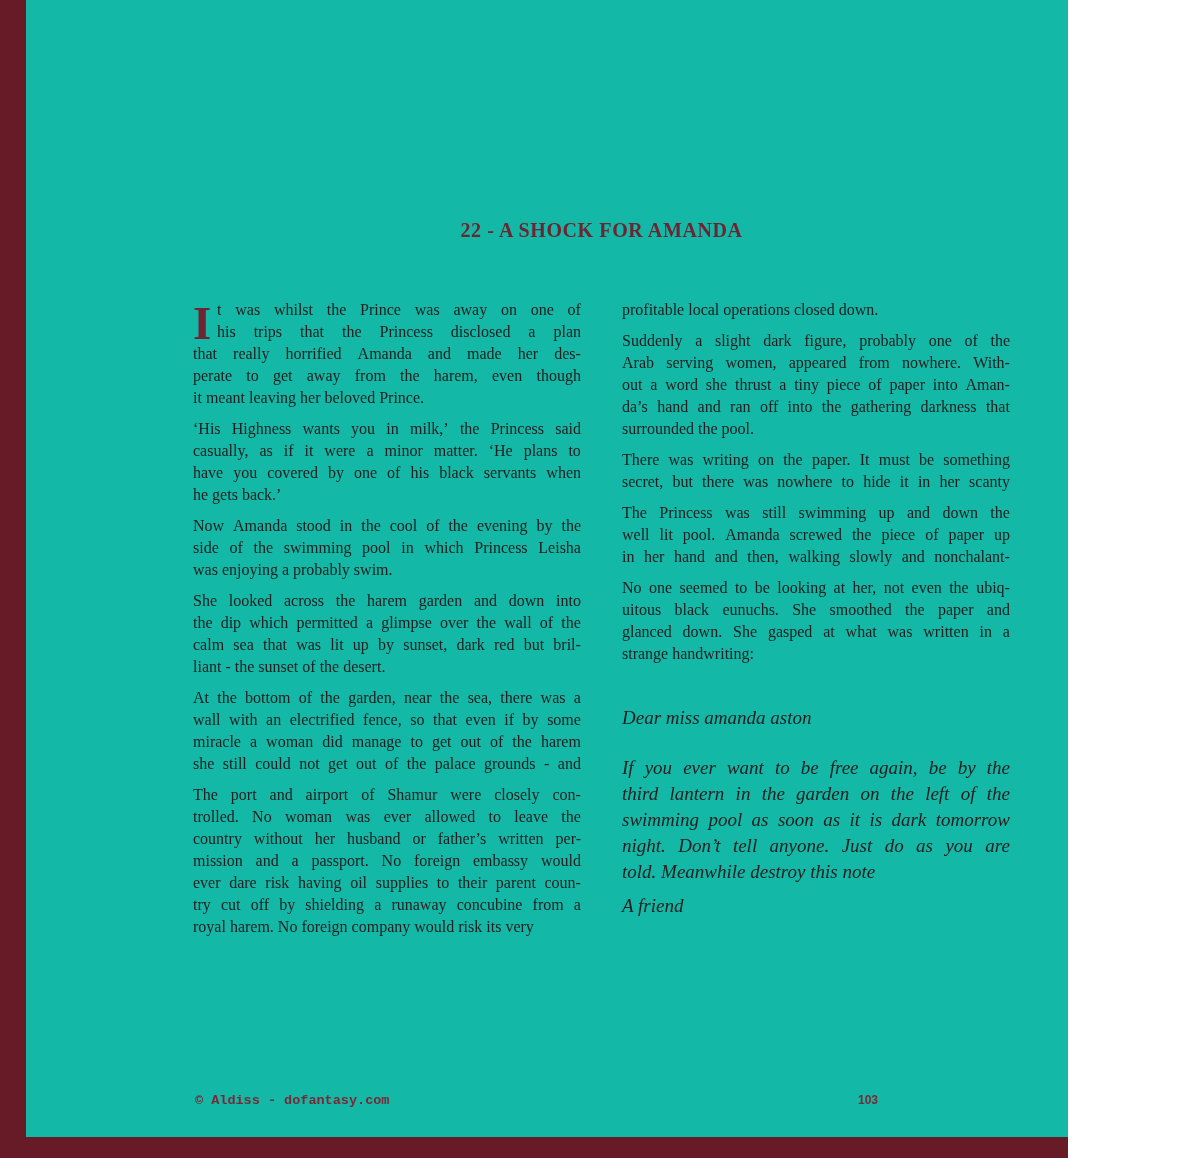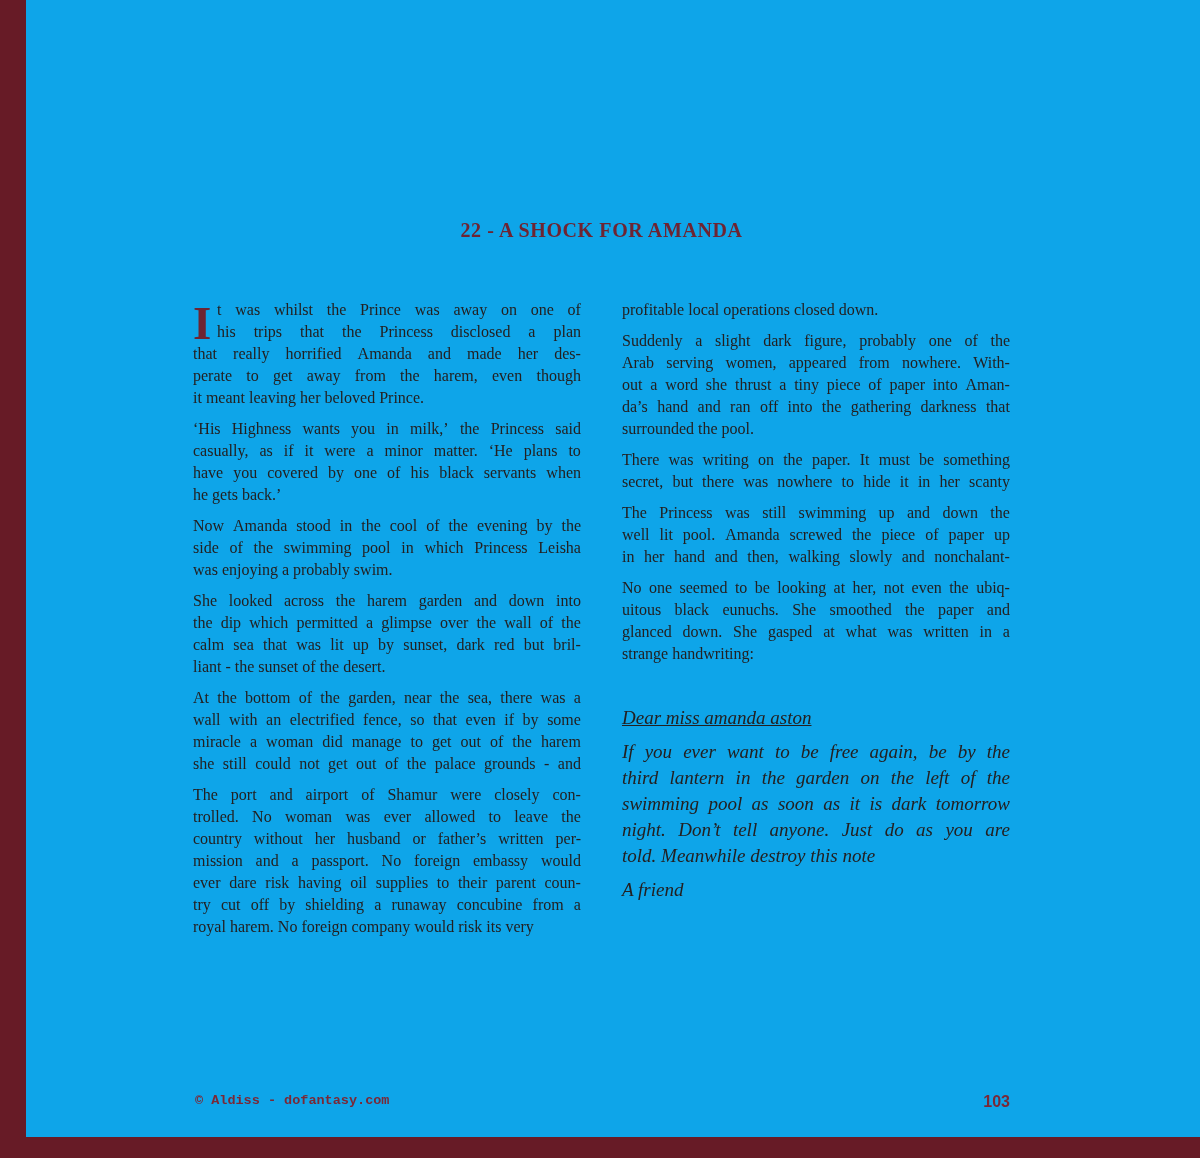--- a/index.html
+++ b/index.html
@@ -1,19 +1,19 @@
 <!DOCTYPE html>
 <html><head>
 <meta charset="utf-8">
 <style>
   html,body{margin:0;padding:0;background:#ffffff;}
   .page{
     position:relative;
-    width:1200px;height:1158px;
-    background:#0ea5e9;
+    width:1068px;height:1158px;
+    background:#14b8a6;
     overflow:hidden;
     font-family:"Liberation Serif", serif;
   }
   .edge-left{
     position:absolute;left:0;top:0;width:26px;height:1158px;
   }
   .edge-bottom{
     position:absolute;left:0;bottom:0;width:1200px;height:21px;
   }
   .chapter-title{
@@ -30,31 +30,31 @@
   .line{height:22px;white-space:nowrap;overflow:visible;}
   .line.just{display:flex;justify-content:space-between;white-space:normal;}
   .line.just span{white-space:pre;}
   .drop-cap{
     position:absolute;left:0;top:3px;
     font-size:47px;line-height:42px;font-weight:bold;
     font-family:"Liberation Serif", serif;
   }
   .letter{margin-top:40px;font-style:italic;font-size:19px;}
   .letter .line{height:26px;line-height:26px;}
-  .letter .salutation{margin-bottom:8px;text-decoration:underline;}
+  .letter .salutation{margin-bottom:24px;}
   .letter .body{margin-bottom:8px;}
   .footer-copyright{
     position:absolute;left:195px;top:1093px;
     font-family:Liberation Mono, monospace;
     font-size:13.5px;font-weight:bold;
   }
   .page-number{
     position:absolute;right:190px;top:1093px;
     font-family:"Liberation Sans", sans-serif;
-    font-size:16px;font-weight:bold;
+    font-size:12px;font-weight:bold;
   }
 </style>
 </head>
 <body>
 
 <div class="page">
   <div class="edge-left" style="background: rgb(103, 27, 38);"></div>
   <div class="edge-bottom" style="background: rgb(103, 27, 38);"></div>
 
   <div class="chapter-title" style="color: rgb(110, 36, 50);">22 - A SHOCK FOR AMANDA</div>

